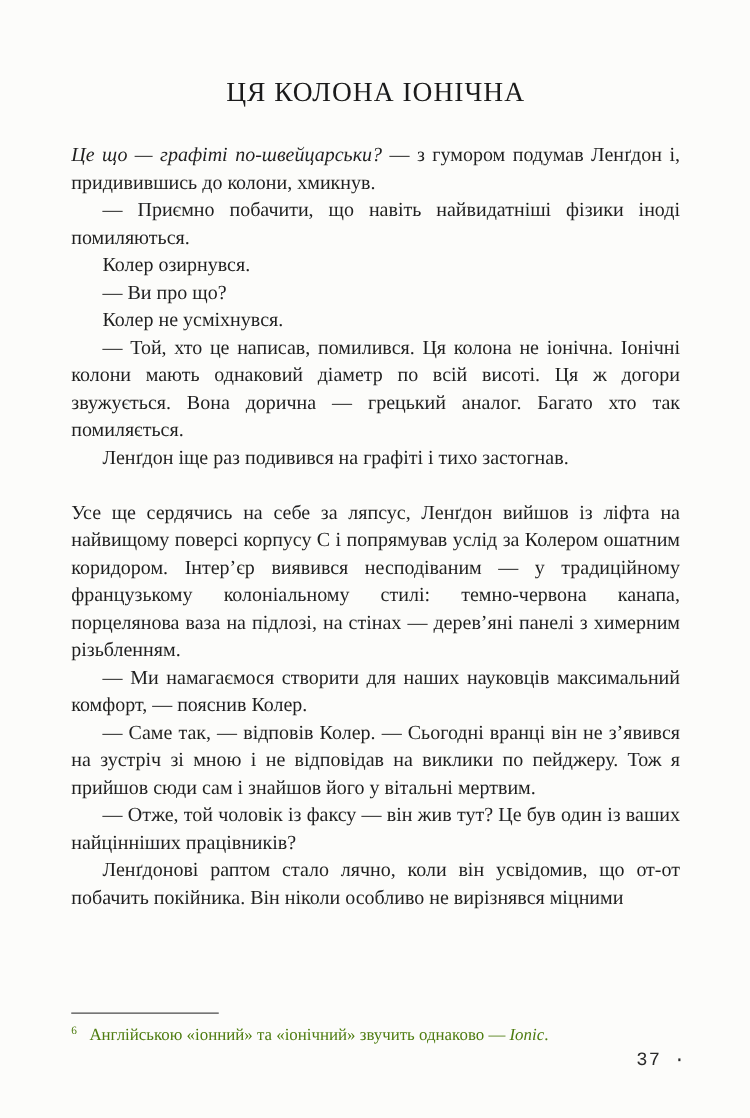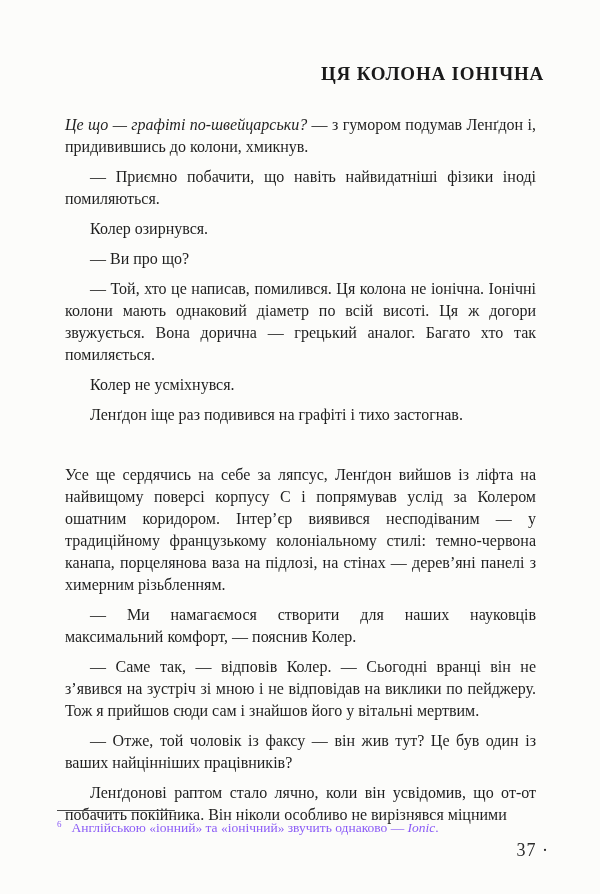--- a/index.html
+++ b/index.html
@@ -18,29 +18,29 @@
   }
   .page {
     box-sizing: border-box;
     width: 600px;
     height: 894px;
     padding: 64px 56px 0 57px;
     position: relative;
   }
   .chapter-title {
     margin: 0 0 30px 0;
-    text-align: right;
-    font-size: 19px;
+    text-align: center;
+    font-size: 22px;
     line-height: 20px;
-    font-weight: bold;
+    font-weight: normal;
     letter-spacing: 0.8px;
     color: #1a1a1a;
   }
   .body-text p {
-    margin: 8px;
+    margin: 0;
     font-size: 16px;
     line-height: 22px;
     text-align: justify;
     text-justify: inter-word;
   }
   .body-text p.indent {
     text-indent: 25px;
   }
   .section-break {
     height: 22px;
@@ -62,49 +62,50 @@
   .footnote-rule {
     width: 118px;
     height: 0;
     border-top: 1px solid #4a4a4a;
     margin-bottom: 8px;
   }
   .footnote-text {
     font-size: 13.5px;
     line-height: 18px;
     text-align: justify;
-    color: #8b5cf6;
+    color: #4d7c0f;
   }
   .footnote-text sup {
     font-size: 9px;
     margin-right: 10px;
   }
   .page-number {
     position: absolute;
     right: 51px;
     top: 840px;
-    font-size: 18px;
+    font-size: 15px;
     color: #2a2a2a;
     letter-spacing: 1px;
+    font-family: Liberation Mono, monospace;
   }
 </style>
 </head>
 <body>
 
 <div class="page">
 
   <h1 class="chapter-title">ЦЯ КОЛОНА ІОНІЧНА</h1>
 
   <div class="body-text">
       <p><span class="italic">Це що — графіті по-швейцарськи?</span><span> — з гумором подумав Ленґдон і, придивившись до колони, хмикнув.</span></p>
       <p class="indent"><span>— Приємно побачити, що навіть найвидатніші фізики іноді помиляються.</span></p>
       <p class="indent"><span>Колер озирнувся.</span></p>
       <p class="indent"><span>— Ви про що?</span></p>
+      <p class="indent"><span>Колер не усміхнувся.</span></p>
       <p class="indent"><span>— Той, хто це написав, помилився. Ця колона не іонічна. Іонічні колони мають однаковий діаметр по всій висоті. Ця ж догори звужується. Вона дорична — грецький аналог. Багато хто так помиляється.</span></p>
-      <p class="indent"><span>Колер не усміхнувся.</span></p>
       <p class="indent"><span>Ленґдон іще раз подивився на графіті і тихо застогнав.</span></p>
       <div class="section-break"></div>
       <p><span>Усе ще сердячись на себе за ляпсус, Ленґдон вийшов із ліфта на найвищому поверсі корпусу С і попрямував услід за Колером ошатним коридором. Інтер’єр виявився несподіваним — у традиційному французькому колоніальному стилі: темно-червона канапа, порцелянова ваза на підлозі, на стінах — дерев’яні панелі з химерним різьбленням.</span></p>
       <p class="indent"><span>— Ми намагаємося створити для наших науковців максимальний комфорт, — пояснив Колер.</span></p>
       <p class="indent"><span>— Саме так, — відповів Колер. — Сьогодні вранці він не з’явився на зустріч зі мною і не відповідав на виклики по пейджеру. Тож я прийшов сюди сам і знайшов його у вітальні мертвим.</span></p>
       <p class="indent"><span>— Отже, той чоловік із факсу — він жив тут? Це був один із ваших найцінніших працівників?</span></p>
       <p class="indent"><span>Ленґдонові раптом стало лячно, коли він усвідомив, що от-от побачить покійника. Він ніколи особливо не вирізнявся міцними</span></p>
     </div>
 
   <div class="footnote">

